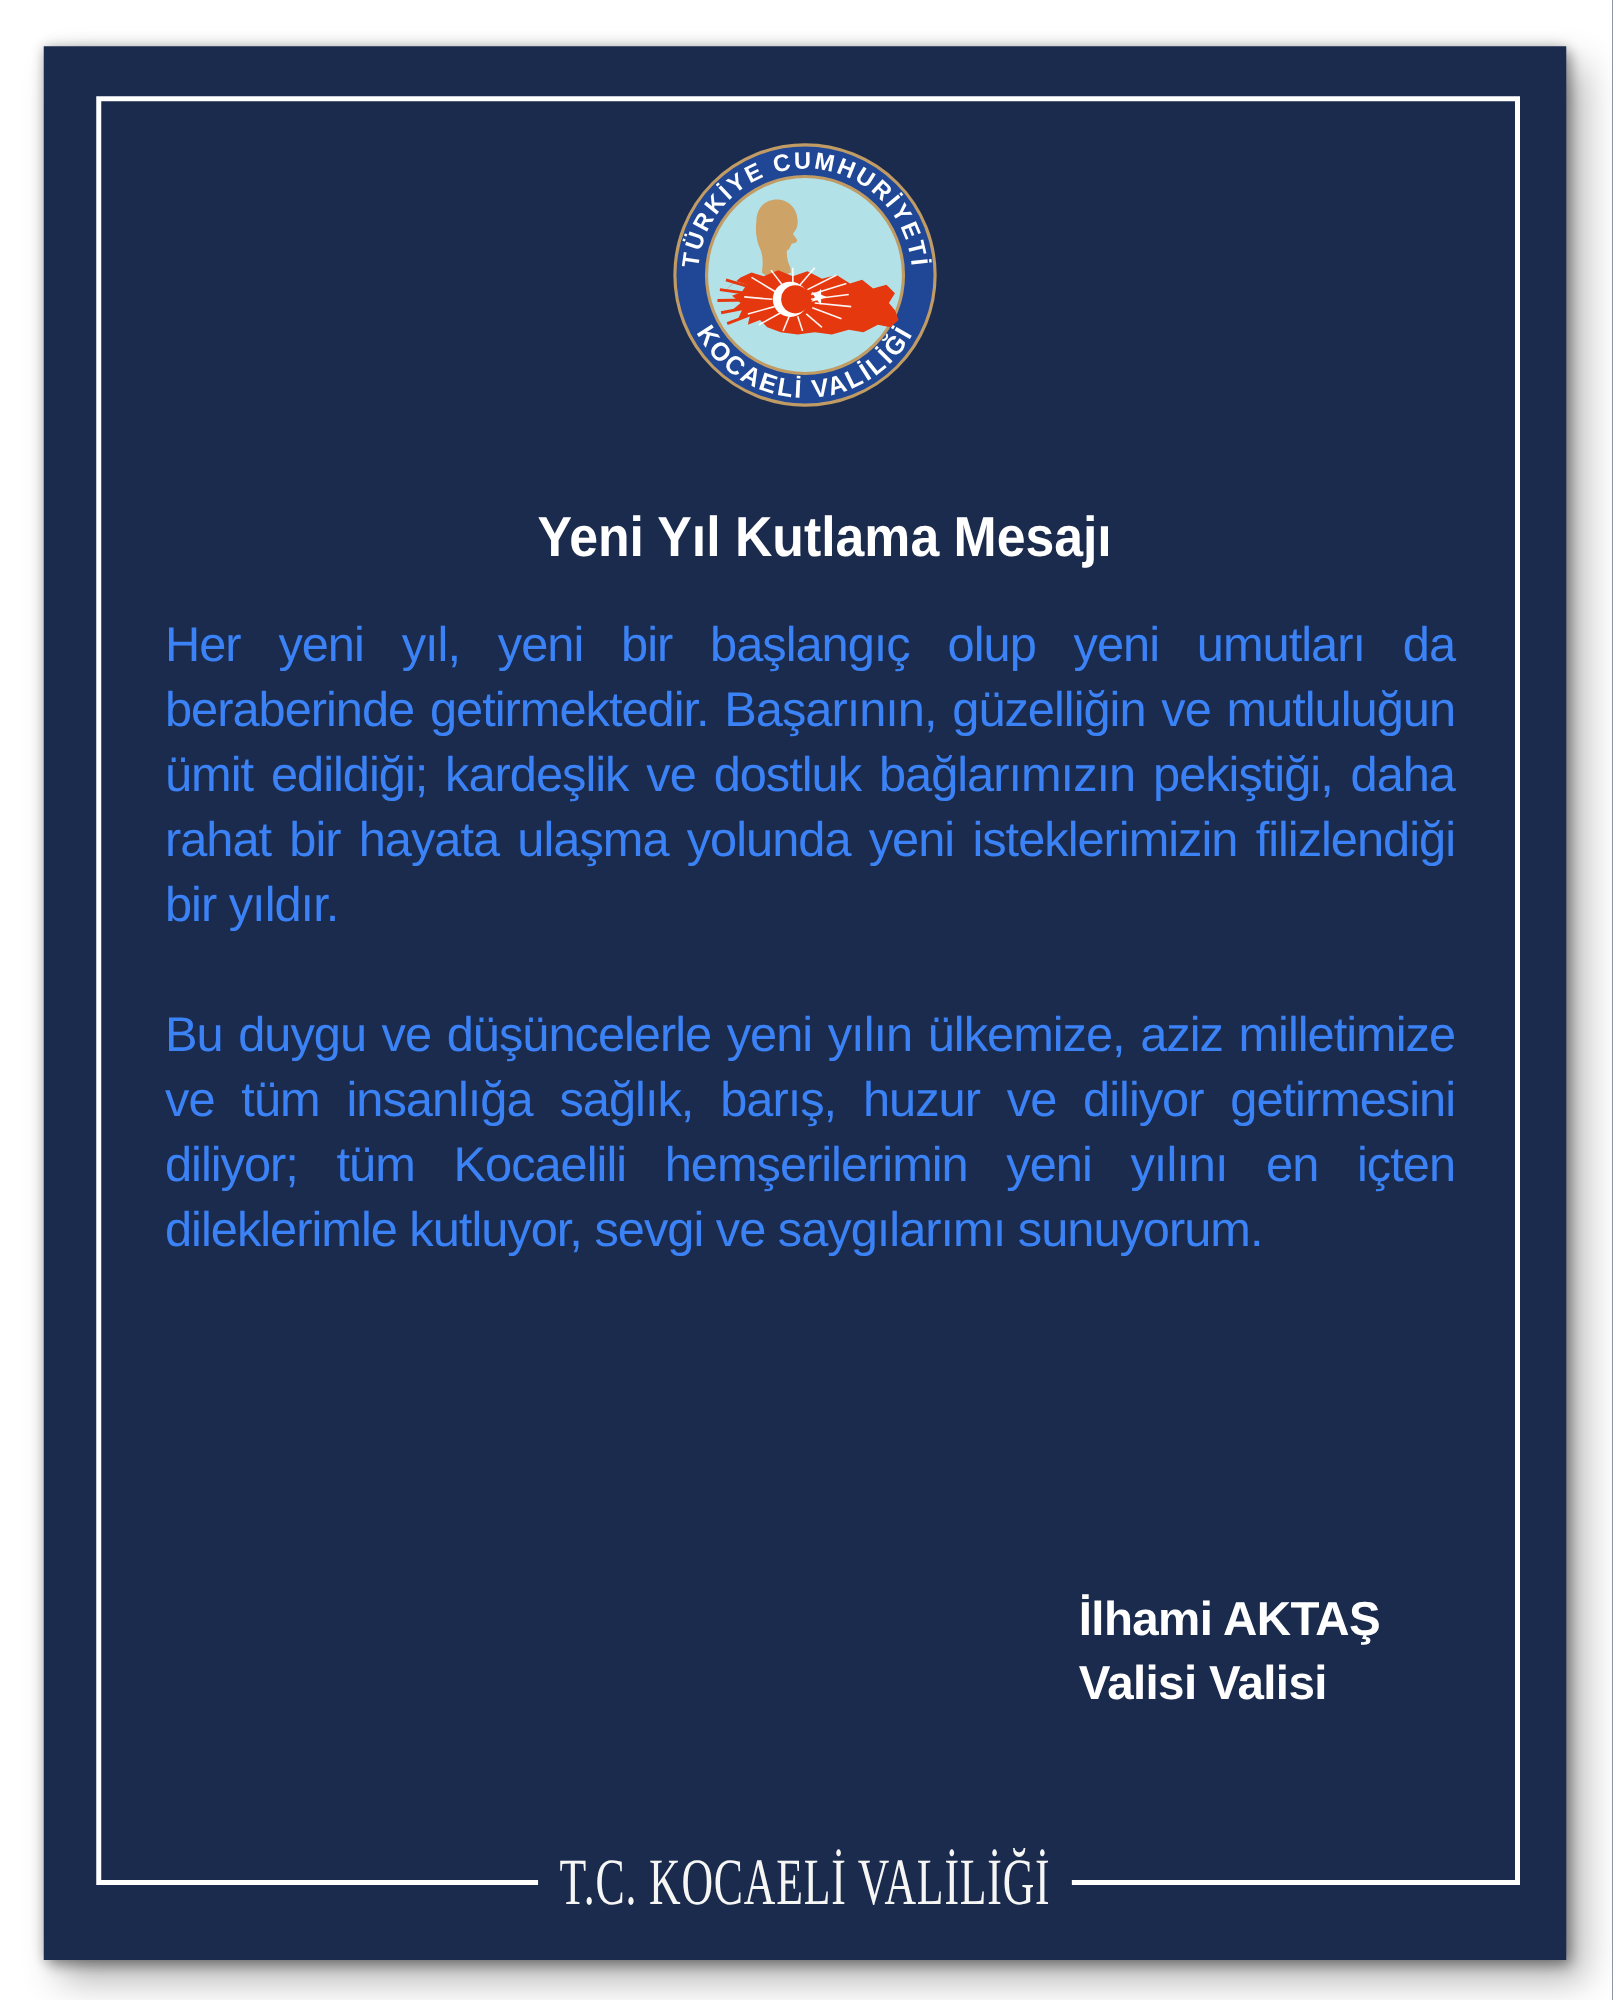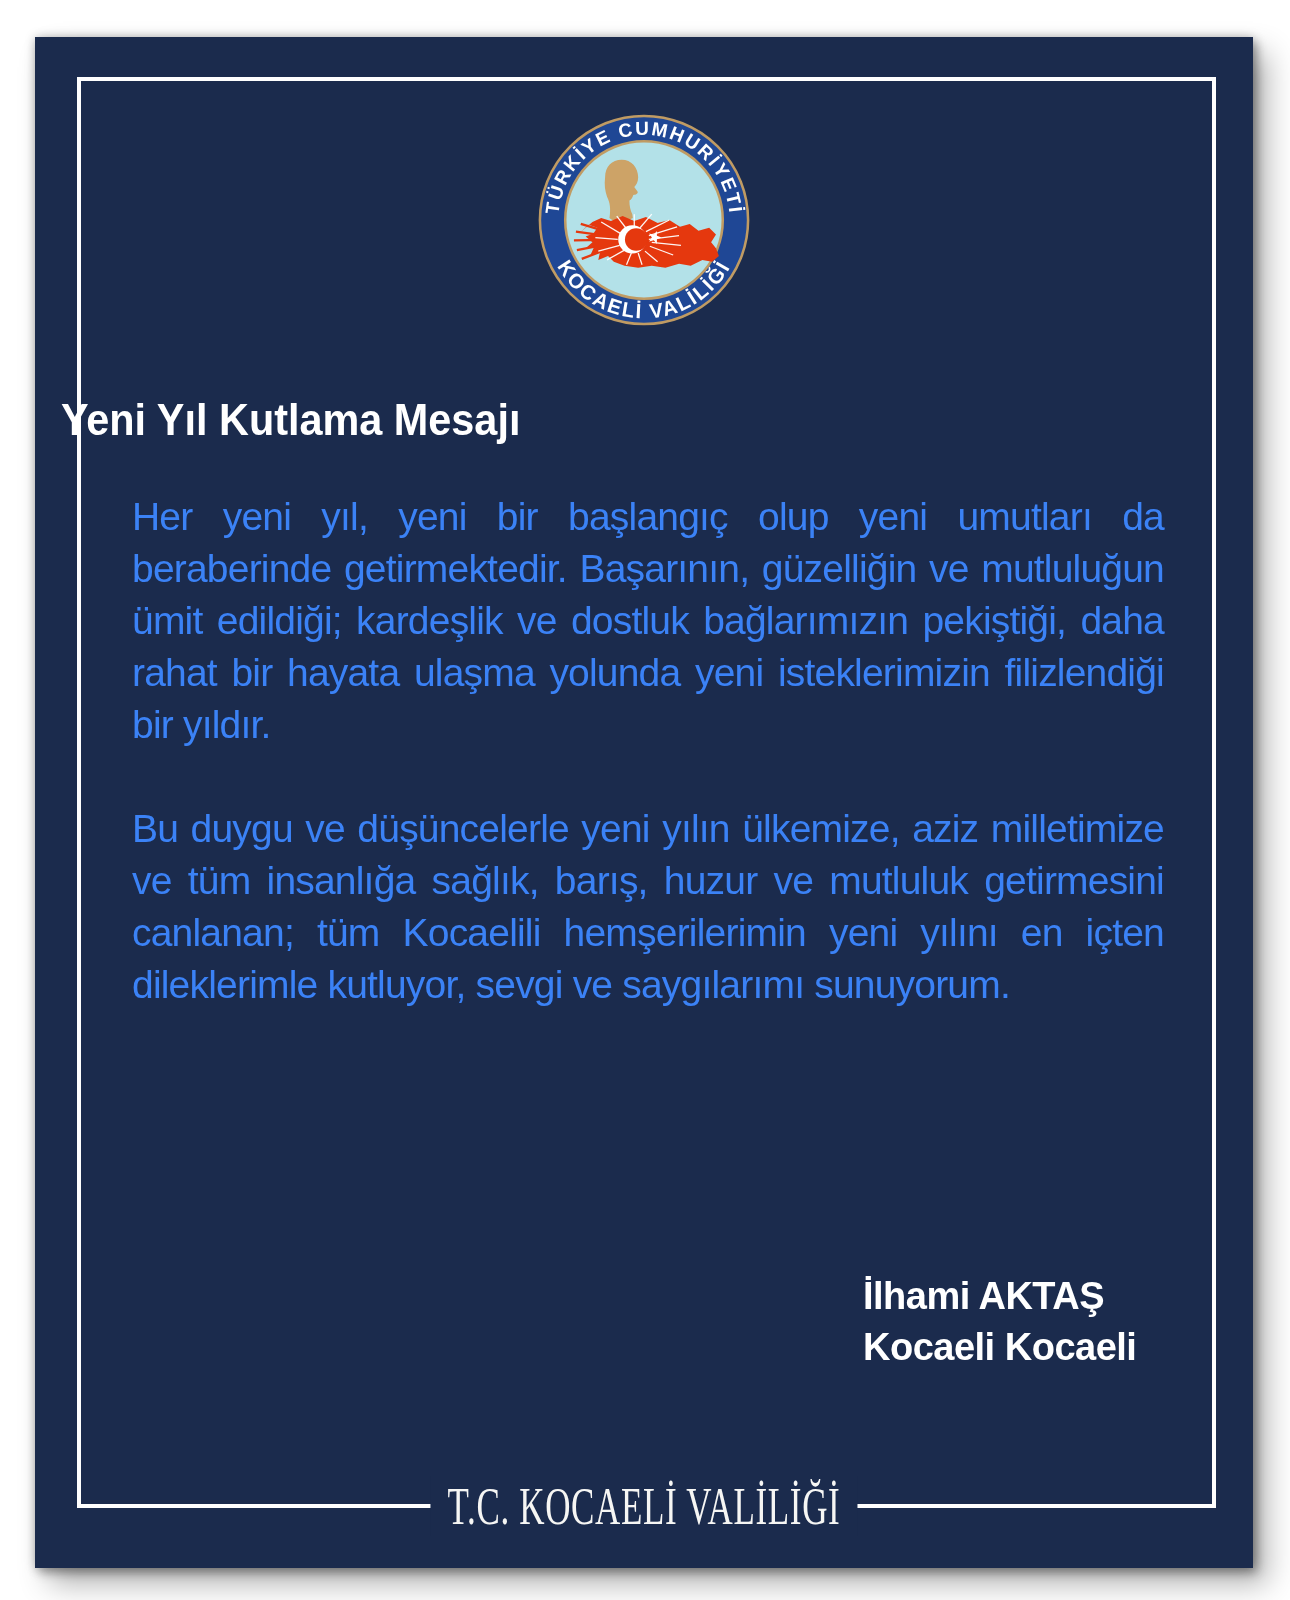--- a/index.html
+++ b/index.html
@@ -18,21 +18,21 @@
   .frame{
     position:absolute;left:42px;top:40px;right:37px;bottom:60px;
     border:4px solid #ffffff;
     pointer-events:none;
   }
   .emblem{
     position:absolute;left:502px;top:76px;width:214px;height:214px;
   }
   .title{
     position:absolute;left:0;top:350px;width:100%;
-    margin:6px;text-align:left;
+    margin:16px;text-align:center;
     font-size:45px;font-weight:bold;color:#ffffff;line-height:54px;
     letter-spacing:0;
   }
   .title > span{display:inline-block;transform:scaleX(0.92);}
   .content{
     position:absolute;left:97px;top:454px;width:1032px;
     color:#3b82f6;
   }
   .content p{
     margin:0 0 52px 0;
@@ -139,23 +139,23 @@
     <path fill="#ffffff" d="M 128 128
          L 123.3 129.7 L 123.2 134.7 L 120.1 130.8 L 115.3 132.1
          L 118.1 128 L 115.3 123.9 L 120.1 125.2 L 123.2 121.3
          L 123.3 126.3 Z"></path>
   </svg>
 
   <h1 class="title"><span>Yeni Yıl Kutlama Mesajı</span></h1>
 
   <div class="content">
     <p>Her yeni yıl, yeni bir başlangıç olup yeni umutları da beraberinde getirmektedir. Başarının, güzelliğin ve mutluluğun ümit edildiği; kardeşlik ve dostluk bağlarımızın pekiştiği, daha rahat bir hayata ulaşma yolunda yeni isteklerimizin filizlendiği bir yıldır.</p>
-    <p>Bu duygu ve düşüncelerle yeni yılın ülkemize, aziz milletimize ve tüm insanlığa sağlık, barış, huzur ve mutluluk getirmesini canlanan; tüm Kocaelili hemşerilerimin yeni yılını en içten dileklerimle kutluyor, sevgi ve saygılarımı sunuyorum.</p>
+    <p>Bu duygu ve düşüncelerle yeni yılın ülkemize, aziz milletimize ve tüm insanlığa sağlık, barış, huzur ve diliyor getirmesini diliyor; tüm Kocaelili hemşerilerimin yeni yılını en içten dileklerimle kutluyor, sevgi ve saygılarımı sunuyorum.</p>
   </div>
 
   <div class="signature">
     <div>İlhami AKTAŞ</div>
-    <div>Kocaeli Kocaeli</div>
+    <div>Valisi Valisi</div>
   </div>
 
   <div class="footer">T.C. KOCAELİ VALİLİĞİ</div>
 
 </div>
 
 </body></html>

